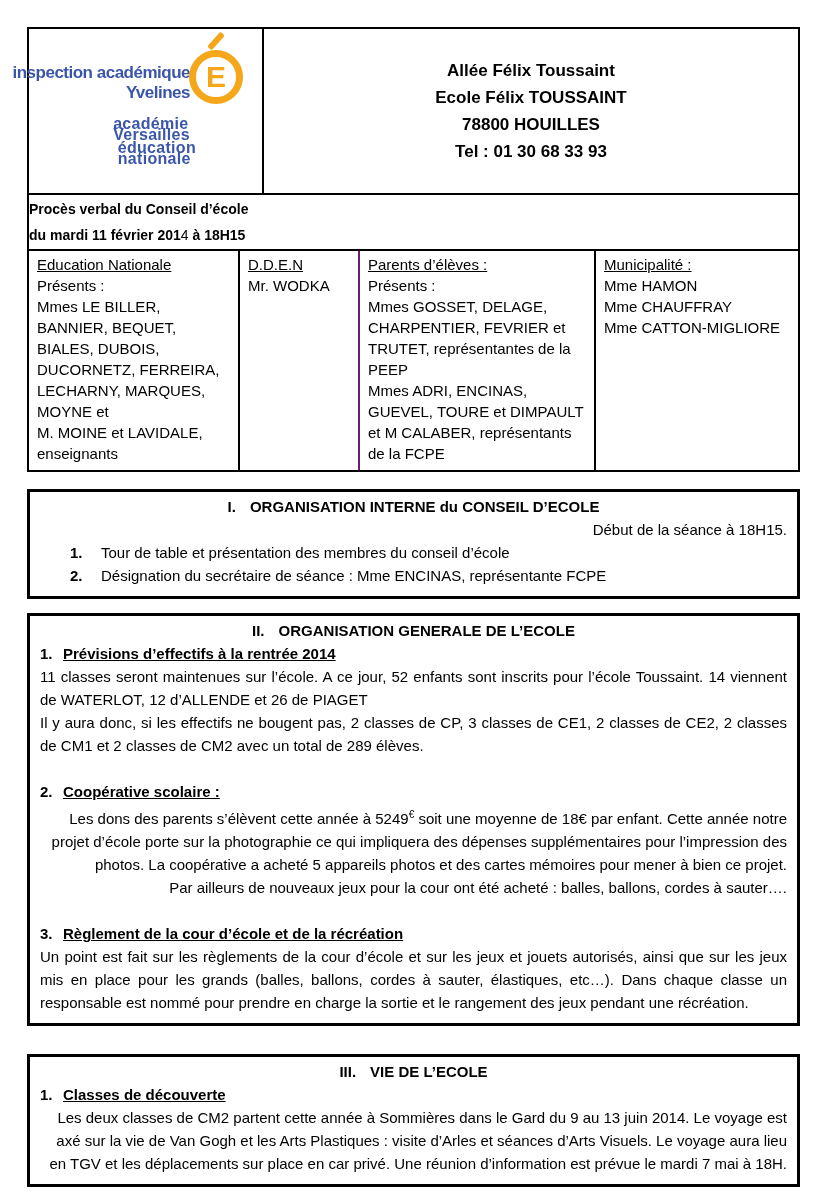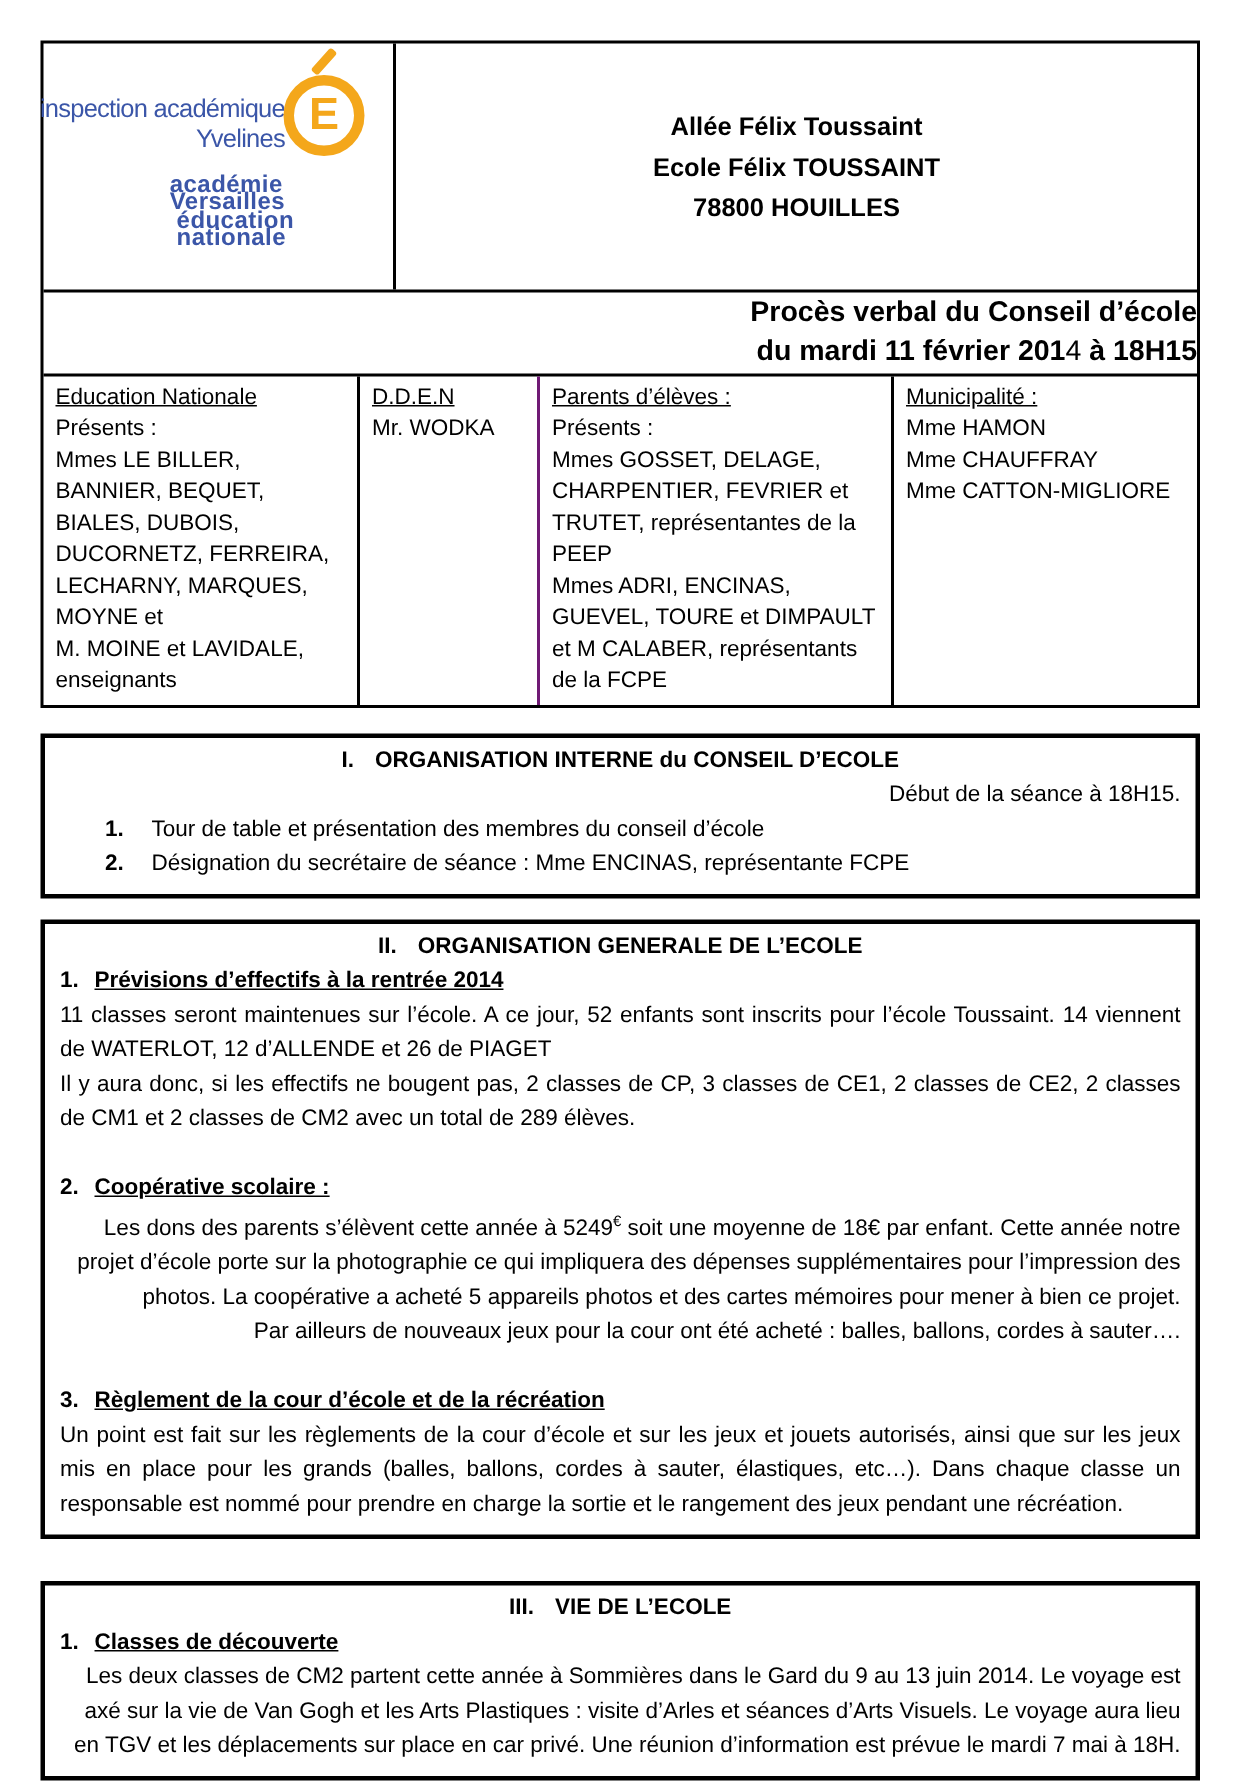--- a/index.html
+++ b/index.html
@@ -17,35 +17,35 @@
   
   .header-table { border: 2px solid #000; }
   .hrow1 { display: flex; height: 164px; }
   .logo-cell { width: 233px; border-right: 2px solid #000; position: relative; }
   .info-cell {
     flex: 1; display: flex; flex-direction: column;
     justify-content: center; align-items: center;
     font-weight: bold; font-size: 17px; line-height: 27px;
   }
   .hrow2 {
-    border-top: 2px solid #000; text-align: right;
-    font-weight: bold; font-size: 19px; line-height: 26px; padding: 1px 0;
+    border-top: 2px solid #000; text-align: left;
+    font-weight: bold; font-size: 14px; line-height: 26px; padding: 1px 0;
   }
   .light-digit { font-weight: 400; }
   .hrow3 { display: flex; border-top: 2px solid #000; min-height: 192px; font-size: 15px; line-height: 21px; }
   .att-col { padding: 3px 8px 6px 8px; }
   .att-col.c1 { width: 193px; border-right: 2px solid #000; }
   .att-col.c2 { width: 102px; border-right: 2px solid #701a75; }
   .att-col.c3 { width: 218px; border-right: 2px solid #000; }
   .att-col.c4 { flex: 1; border-radius: 25px; }
   .att-header { text-decoration: underline; }
 
   
   .logo-text { position: absolute; top: 34px; right: 72px; text-align: right;
-    color: #3B56A8; font-weight: normal; font-size: 17px; line-height: 20px; letter-spacing: -0.5px; white-space: nowrap; }
+    color: #3B56A8; font-weight: bold; font-size: 17px; line-height: 20px; letter-spacing: -0.5px; white-space: nowrap; }
   .logo-badge { position: absolute; top: 21px; left: 160px; width: 40px; height: 40px;
     border: 7px solid #F4A71B; border-radius: 50%; display: flex; align-items: center; justify-content: center; }
   .badge-letter { color: #F4A71B; font-weight: bold; font-size: 30px; line-height: 30px; }
   .logo-accent { position: absolute; top: 9px; left: 177px; width: 20px; height: 6px;
     background: #F4A71B; border-radius: 2px; transform: rotate(-48deg); }
   .logo-sub { position: absolute; text-align: left; color: #3B56A8; font-weight: bold;
     font-size: 16px; line-height: 11px; letter-spacing: 0.3px; white-space: nowrap; }
   .logo-sub1 { top: 89px; right: 72px; }
   .logo-sub2 { top: 113px; right: 66px; }
 
@@ -89,20 +89,21 @@
           </div>
           <div class="logo-sub logo-sub2">
             <div>éducation</div>
             <div>nationale</div>
           </div>
         </div>
         <div class="info-cell">
           <div>Allée Félix Toussaint</div>
           <div>Ecole Félix TOUSSAINT</div>
           <div>78800 HOUILLES</div>
+          <div>Tel : 01 30 68 33 93</div>
         </div>
       </div>
 
       <div class="hrow2">
         <div>Procès verbal du Conseil d’école</div>
         <div><span>du mardi 11 février 201</span><span class="light-digit">4</span><span> à 18H15</span></div>
       </div>
 
       <div class="hrow3">
         <div class="att-col c1">

